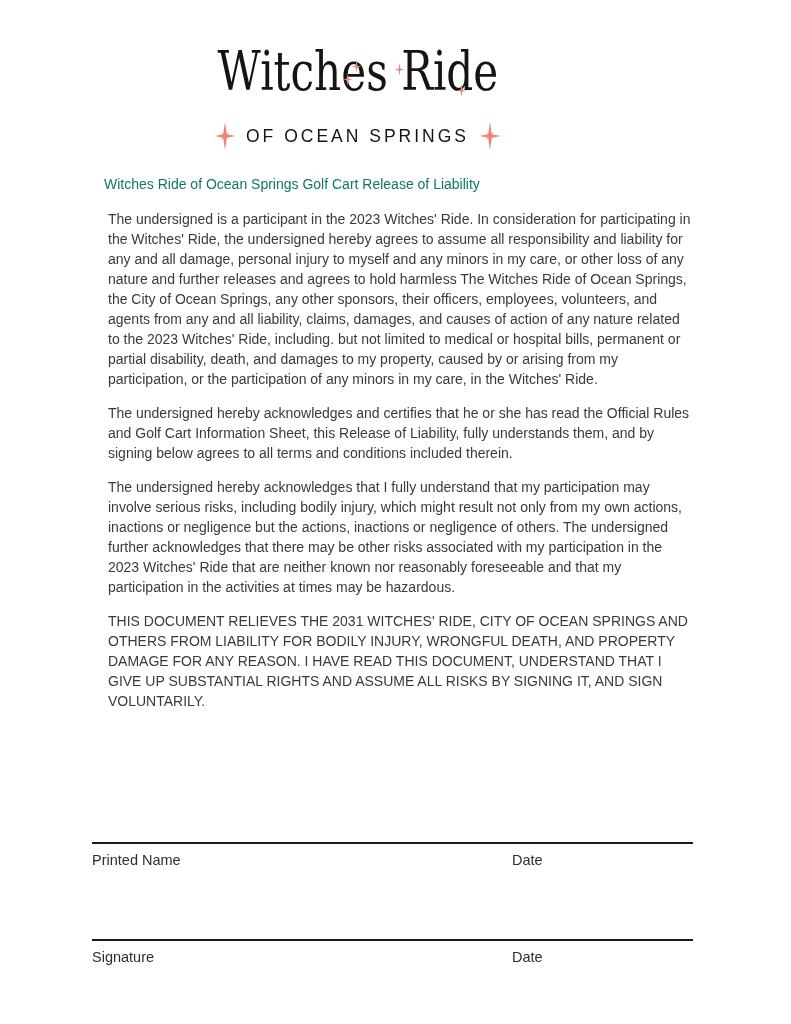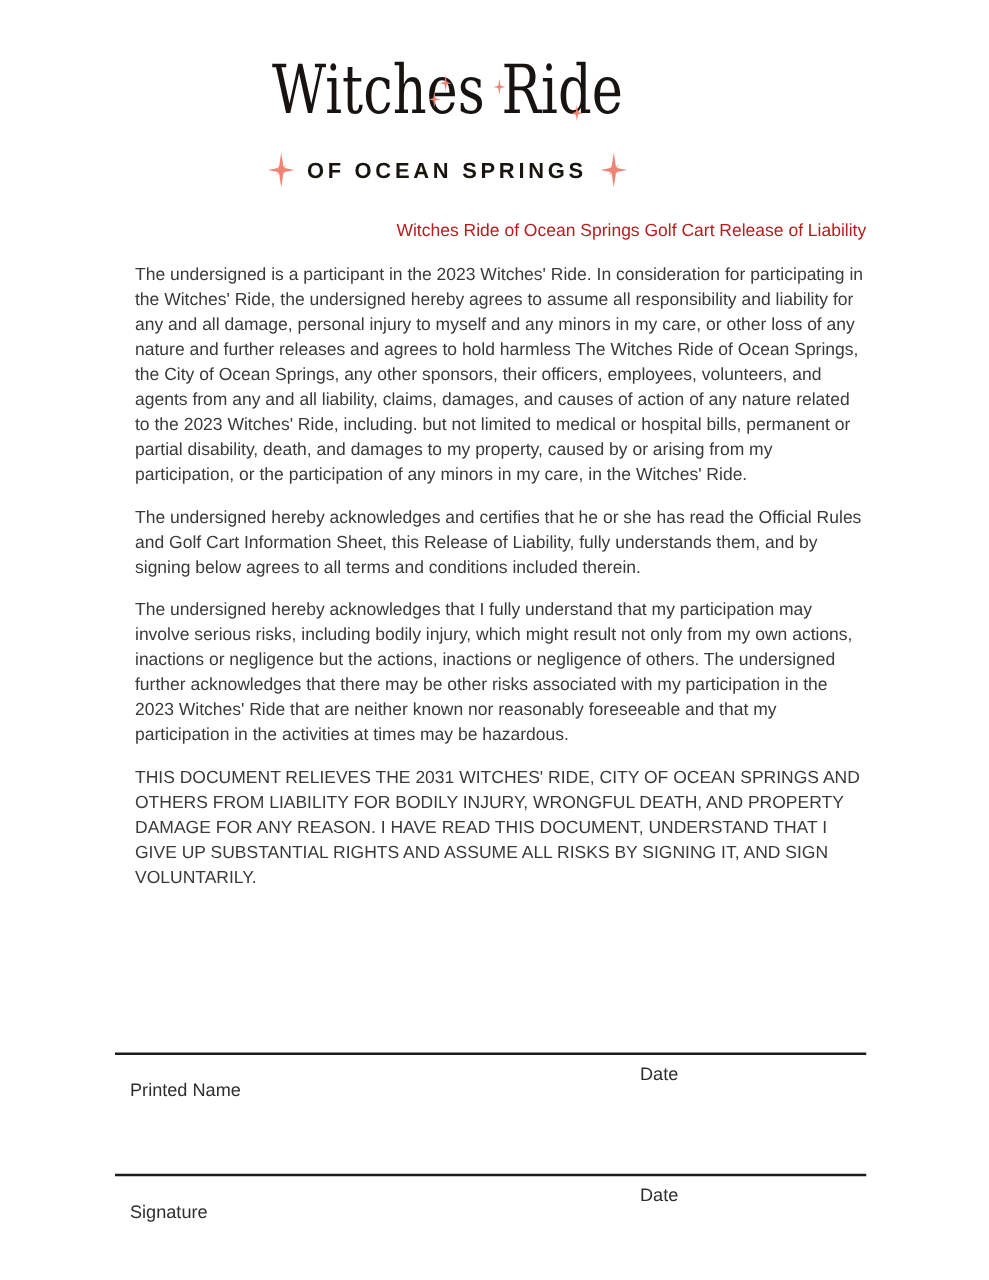--- a/index.html
+++ b/index.html
@@ -53,35 +53,35 @@
     left: 0;
     width: 100%;
     display: flex;
     justify-content: center;
     align-items: center;
     gap: 7px;
   }
   .tagline-text {
     font-size: 17.5px;
     letter-spacing: 3px;
-    font-weight: 700;
+    font-weight: 400;
     color: #18150f;
     white-space: nowrap;
   }
 
   
   .doc-title {
     position: absolute;
     top: 174px;
-    left: 92px;
+    left: 104px;
     width: 601px;
-    text-align: right;
+    text-align: left;
     font-size: 14px;
     line-height: 20px;
-    color: #b91c1c;
+    color: #0f766e;
   }
   .content {
     position: absolute;
     top: 209px;
     left: 92px;
     width: 601px;
     font-size: 14px;
     line-height: 20px;
     color: #3a3a3a;
   }
@@ -95,24 +95,23 @@
     left: 92px;
     width: 601px;
     height: 34px;
     border-top: 2px solid #1b1b1b;
   }
   .sig-row-1 { top: 842px; }
   .sig-row-2 { top: 939px; }
   .sig-label {
     position: absolute;
     top: 8px;
-    left: 12px;
+    left: 0;
     font-size: 14.5px;
     color: #2e2e2e;
-    margin-top: 13px;
   }
   .sig-date {
     position: absolute;
     top: 8px;
     left: 420px;
     font-size: 14.5px;
     color: #2e2e2e;
     text-align: right;
   }
 

